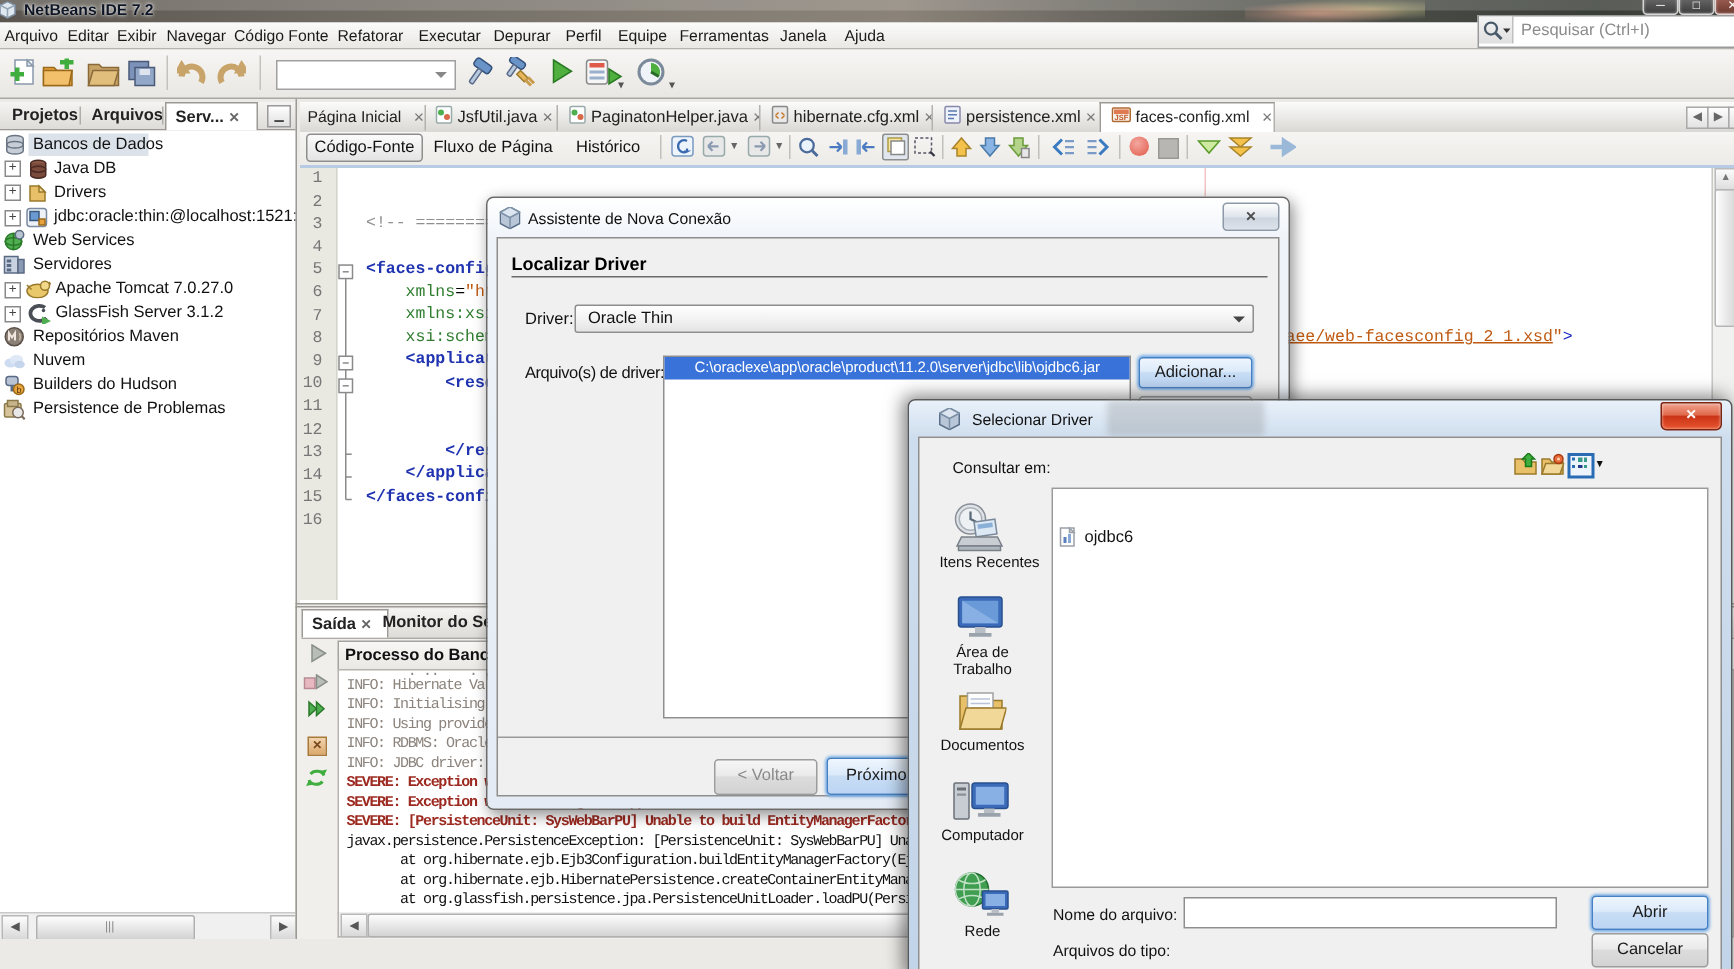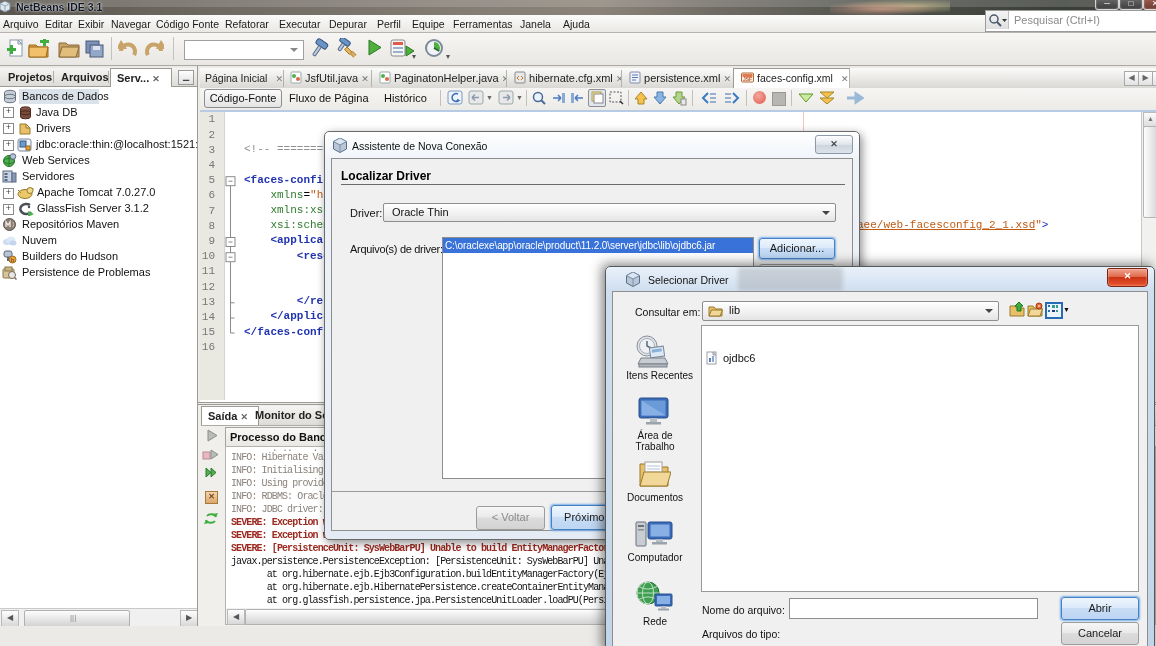--- a/index.html
+++ b/index.html
@@ -67,21 +67,21 @@
       <div class="sheen"></div>
  <div style="position:absolute;left:830px;top:0;width:120px;height:15px;background:radial-gradient(ellipse at 40% 60%,rgba(245,170,150,0.55),rgba(245,170,150,0) 60%),radial-gradient(ellipse at 70% 40%,rgba(235,225,160,0.5),rgba(235,225,160,0) 60%)"></div>
  <div style="position:absolute;left:0px;top:1px;width:11px;height:12px">
   <svg width="11" height="12">
           <polygon points="5,0 10,2.5 10,8.5 5,11 0,8.5 0,2.5" fill="#dfe7ef" stroke="#7d8ea0" stroke-width="1"></polygon>
           <polyline points="0,2.5 5,5 10,2.5" fill="none" stroke="#93a5b5"></polyline>
           <line x1="5" y1="5" x2="5" y2="11" stroke="#93a5b5"></line>
         </svg>
  </div>
 </div>
-<div class="abs" id="titletext" style="font-size:10.5px">NetBeans IDE 3.1</div>
+<div class="abs" id="titletext" style="font-size:10.5px">NetBeans IDE 7.2</div>
 <div class="winbtn" style="left:1095px;width:22px">
       <span>─</span>
     </div>
 <div class="winbtn" style="left:1119px;width:22px">
       <span>□</span>
     </div>
 <div class="winbtn" style="left:1143px;width:22px;background:linear-gradient(#a06055,#6e3a30)">
       <span>✕</span>
     </div>
 
@@ -527,21 +527,21 @@
  <div class="abs" style="left:6px;top:26px;width:520px;height:371px;background:#f0f0f0;border:1px solid #8e8e8e">
   <span class="abs" style="left:9px;top:10px;font-size:12px;font-weight:bold;color:#000">Localizar Driver</span>
   <div class="abs" style="left:9px;top:25px;width:504px;height:1px;background:#6a6a6a"></div>
   <span class="abs" style="left:18px;top:48px">Driver:</span>
   <div class="combo" style="left:51px;top:44px;width:451px;height:17px">
           <span style="position:absolute;left:8px;top:2px">Oracle Thin</span>
           <span class="carrow"></span>
         </div>
   <span class="abs" style="left:18px;top:84px;letter-spacing:-0.3px">Arquivo(s) de driver:</span>
   <div class="abs" style="left:110px;top:78px;width:310px;height:240px;background:#fff;border:1px solid #8e8e8e">
-   <div style="position:absolute;left:0;top:0;width:310px;height:15px;background:#3973d9;color:#fff;font-size:10px;letter-spacing:-0.1px;line-height:15px;white-space:nowrap;overflow:hidden"><span style="margin-left:2px">C:\oraclexe\app\oracle\product\11.2.0\server\jdbc\lib\ojdbc6.jar</span></div>
+   <div style="position:absolute;left:0;top:0;width:310px;height:15px;background:#3973d9;color:#fff;font-size:10px;letter-spacing:-0.1px;line-height:15px;white-space:nowrap;overflow:hidden"><span style="margin-left:20px">C:\oraclexe\app\oracle\product\11.2.0\server\jdbc\lib\ojdbc6.jar</span></div>
   </div>
   <div class="btn btnblue" style="left:427px;top:79px;width:74px;height:19px;line-height:18px">Adicionar...</div>
   <div class="btn" style="left:427px;top:105px;width:74px;height:19px;line-height:18px;color:#8a8a8a">Remover</div>
   <div class="abs" style="left:0px;top:332px;width:520px;height:1px;background:#9a9a9a"></div>
   <div class="btn" style="left:144px;top:347px;width:67px;height:22px;line-height:21px;color:#8a8a8a">&lt; Voltar</div>
   <div class="btn btnblue" style="left:219px;top:346px;width:74px;height:23px;line-height:22px">Próximo &gt;</div>
   <div class="btn" style="left:301px;top:347px;width:67px;height:22px;line-height:21px;color:#8a8a8a">Finalizar</div>
   <div class="btn" style="left:376px;top:347px;width:67px;height:22px;line-height:21px">Cancelar</div>
   <div class="btn" style="left:451px;top:347px;width:60px;height:22px;line-height:21px">Ajuda</div>
  </div>
@@ -552,28 +552,20 @@
  <svg class="abs" style="left:20px;top:5px" width="14" height="15">
         <polygon points="7,0 13.5,3.5 13.5,11 7,14.5 0.5,11 0.5,3.5" fill="#b9c6d8" stroke="#5a6f88"></polygon>
         <polyline points="0.5,3.5 7,7 13.5,3.5" fill="none" stroke="#7d92a8"></polyline>
         <line x1="7" y1="7" x2="7" y2="14.5" stroke="#7d92a8"></line>
         <polygon points="7,0 13.5,3.5 7,7 0.5,3.5" fill="#dde6f0" stroke="#7d92a8"></polygon>
       </svg>
  <span class="abs" style="left:42px;top:7px;font-size:10.5px;color:#111">Selecionar Driver</span>
  <div class="abs" style="left:501px;top:1px;width:39px;height:17px;background:linear-gradient(#f0a28e,#e06a4c 45%,#ca3416 50%,#e8552f);border:1px solid #7e2512;border-radius:2px 2px 4px 4px;text-align:center;line-height:15px;font-size:9px;color:#fff;font-weight:bold;box-shadow:inset 0 0 2px rgba(255,255,255,0.7)">✕</div>
  <div class="abs" style="left:6px;top:24px;width:534px;height:361px;background:#f0f0f0;border:1px solid #8e8e8e">
   <span class="abs" style="left:22px;top:14px;font-size:10.5px">Consultar em:</span>
-  <div class="combo" style="left:89px;top:9px;width:295px;height:18px">
-   <svg style="position:absolute;left:5px;top:2px" width="15" height="13">
-            <path d="M1 3 h5 l1.5 2 h6.5 v7 h-13 z" fill="#e8c06a" stroke="#9a7a2a"></path>
-            <path d="M1 12 l2.5-6 h11 l-2.5 6 z" fill="#f2d898" stroke="#9a7a2a"></path>
-          </svg>
-   <span style="position:absolute;left:26px;top:2px">lib</span>
-          <span class="carrow"></span>
-  </div>
   <svg class="abs" style="left:396px;top:10px" width="16" height="15">
           <path d="M1 4 h5 l1.5 2 h7.5 v8 h-14 z" fill="#e8c06a" stroke="#9a7a2a"></path>
           <polygon points="8,-1 12,3 10,3 10,8 6,8 6,3 4,3 8,-1" fill="#3fae3f" stroke="#1a7a1a" transform="translate(2,1)"></polygon>
         </svg>
   <svg class="abs" style="left:414px;top:10px" width="16" height="15">
           <path d="M1 4 h5 l1.5 2 h7.5 v8 h-14 z" fill="#e8c06a" stroke="#9a7a2a"></path>
           <path d="M1 14 l2.5-7 h12 l-2.5 7 z" fill="#f2d898" stroke="#9a7a2a"></path>
           <circle cx="12" cy="4" r="3" fill="#e86a3a" stroke="#a83a10"></circle>
           <circle cx="12" cy="4" r="1" fill="#f8d8a8"></circle>
         </svg>

